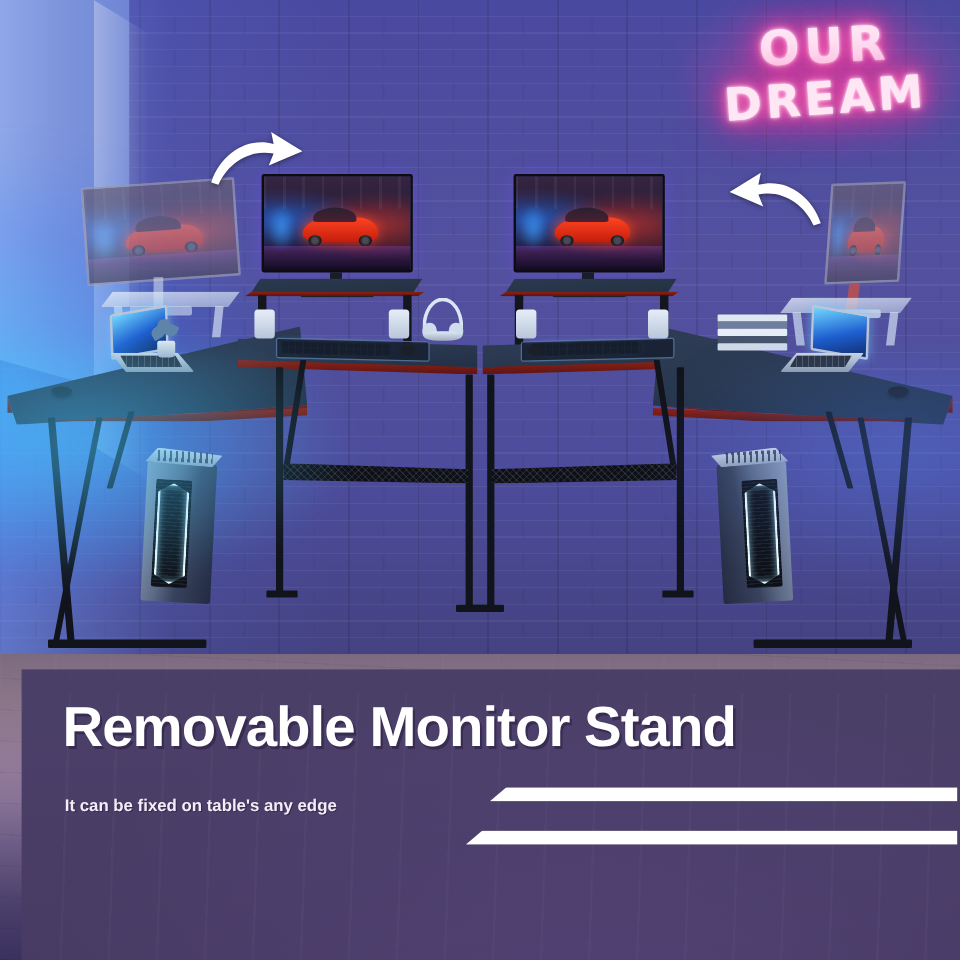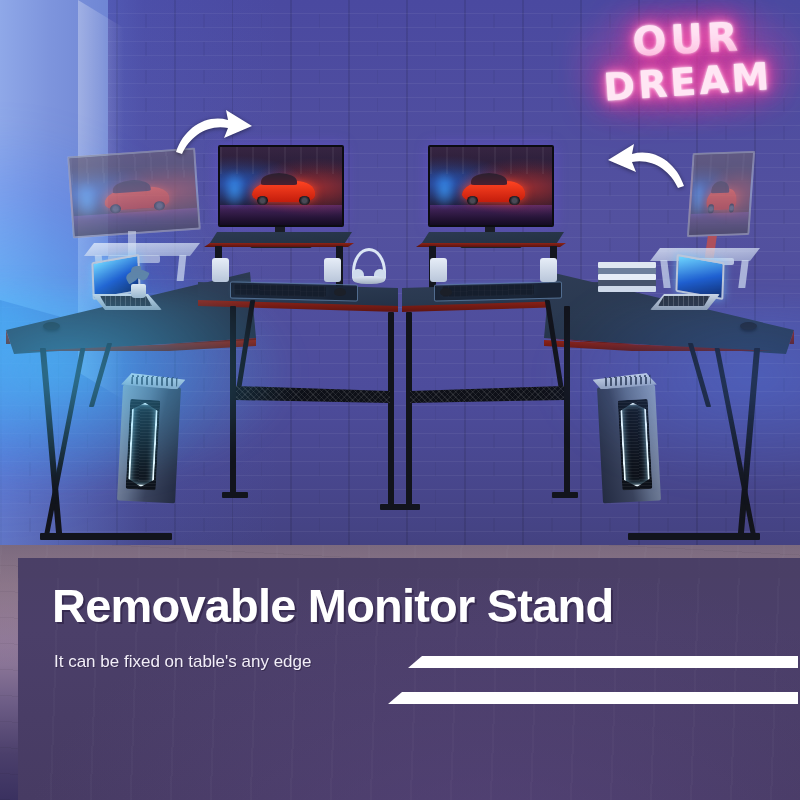--- a/index.html
+++ b/index.html
@@ -253,23 +253,24 @@
   }
   .headline {
     position:absolute; left:34px; top:20px;
     font-size:47px; font-weight:bold; color:#ffffff;
     letter-spacing:-.8px; white-space:nowrap;
     font-family:"Liberation Sans", sans-serif;
     text-shadow:2px 2px 0 rgba(40,28,62,.55);
   }
   .sub {
     position:absolute; left:36px;
-    font-size:17px; color:#f2eef8; font-weight:normal;
+    font-size:14px; color:#f2eef8; font-weight:bold;
     text-shadow:1px 1px 0 rgba(35,25,55,.5);
     white-space:nowrap;
+    margin-top:11px;
   }
   .sub1 { top:94px; }
   .sub2 { top:131px; }
 
   .bar {
     position:absolute; height:12px; background:#ffffff;
     box-shadow:0 1px 2px rgba(20,12,40,.45);
   }
   .bar1 { left:390px; top:98px; width:390px; clip-path:polygon(14px 0, 100% 0, 100% 100%, 0 100%); }
   .bar2 { left:370px; top:134px; width:410px; clip-path:polygon(14px 0, 100% 0, 100% 100%, 0 100%); }

